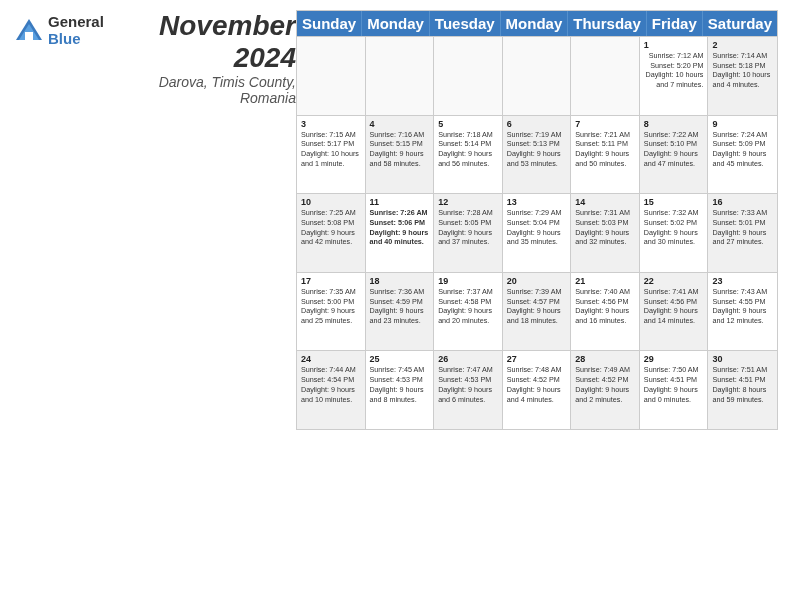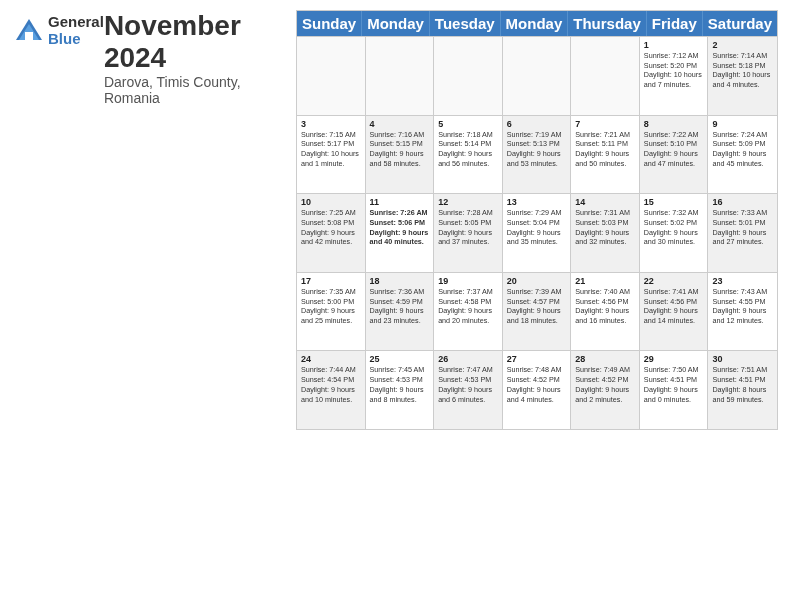--- a/index.html
+++ b/index.html
@@ -42,20 +42,22 @@
       font-size: 15px;
       font-weight: bold;
       color: #3a7abf;
     }
     .logo-icon {
       width: 30px;
       height: 30px;
       margin-right: 4px;
     }
     .title-block {
+      text-align: right;
+      font-style: italic;
     }
     .main-title {
       font-size: 28px;
       font-weight: bold;
       color: #333;
     }
     .subtitle {
       font-size: 14px;
       color: #555;
     }
@@ -150,21 +152,21 @@
       </div>
     <div class="cal-body" id="cal-body">
         <div class="cal-row">
           <div class="cal-cell empty"></div>
           <div class="cal-cell empty"></div>
           <div class="cal-cell empty"></div>
           <div class="cal-cell empty"></div>
           <div class="cal-cell empty"></div>
           <div class="cal-cell">
             <div class="day-num">1</div>
-            <div class="day-info" style="white-space: pre-line;">Sunrise: 7:12 AM
+            <div class="day-info" style="white-space: pre-line; text-align: right;">Sunrise: 7:12 AM
 Sunset: 5:20 PM
 Daylight: 10 hours and 7 minutes.</div>
           </div>
           <div class="cal-cell shaded">
             <div class="day-num">2</div>
             <div class="day-info" style="white-space: pre-line;">Sunrise: 7:14 AM
 Sunset: 5:18 PM
 Daylight: 10 hours and 4 minutes.</div>
           </div>
         </div>

